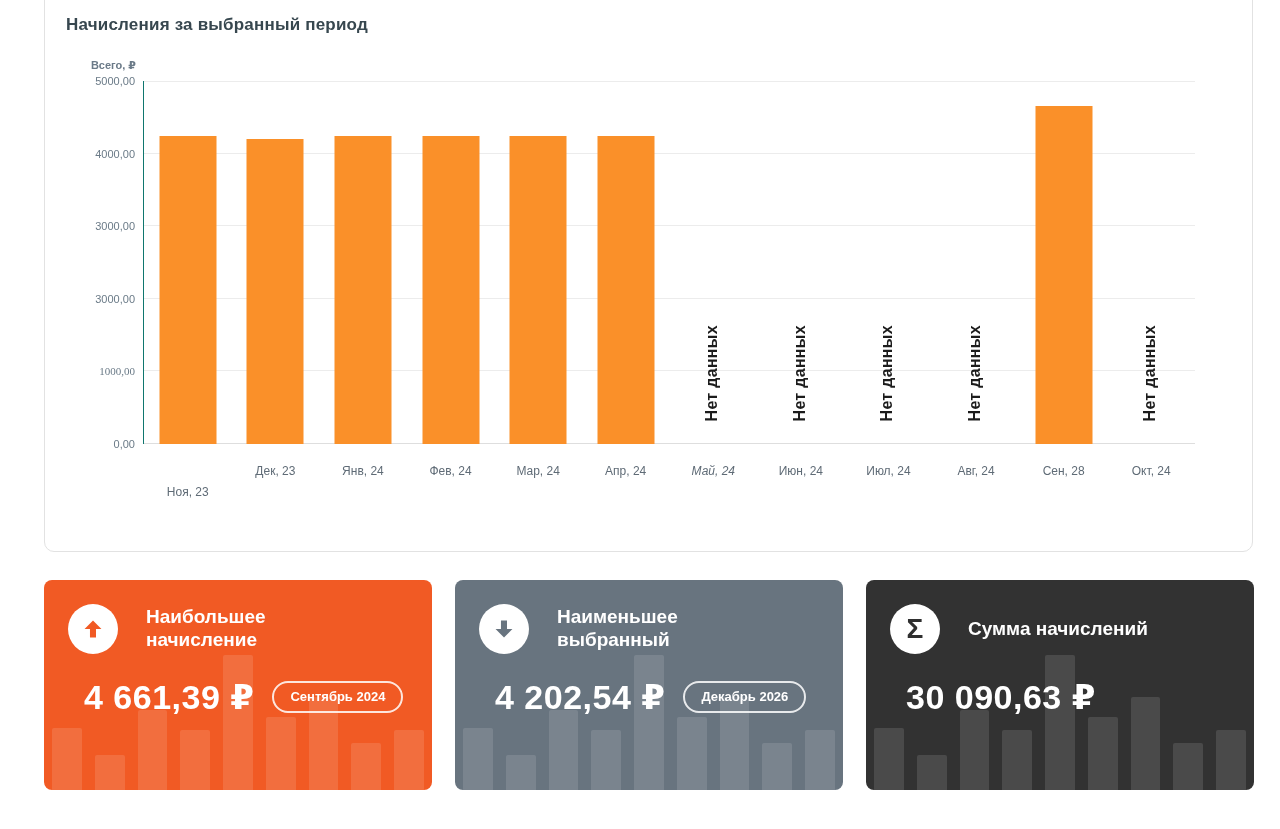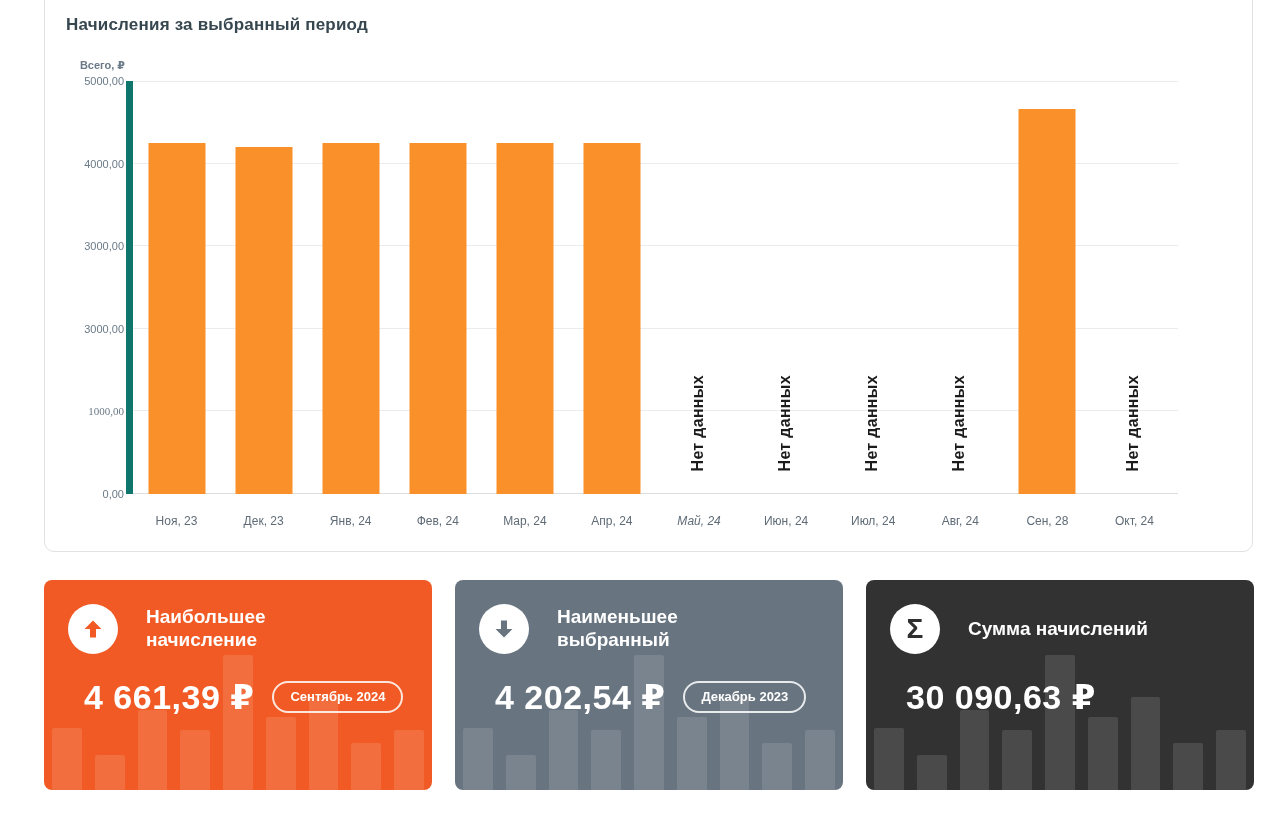--- a/index.html
+++ b/index.html
@@ -4,22 +4,22 @@
 <style>
   * { margin:0; padding:0; box-sizing:border-box; }
   html,body { width:1280px; height:829px; background:#ffffff; overflow:hidden;
     font-family:"Liberation Sans","DejaVu Sans",sans-serif; }
 
   
   .panel { position:relative; margin-left:44px; margin-top:-14px; width:1209px; height:566px;
     background:#fff; border:1px solid #e2e2e2; border-radius:10px; }
   .panel-title { position:absolute; left:21px; top:28px; font-size:17px; font-weight:700;
     color:#37474f; letter-spacing:.2px; }
-  .plot { position:absolute; left:81px; top:94px; width:1052px; height:413px;
-    border-left:7px solid #0f766e; }
+  .plot { position:absolute; left:98px; top:94px; width:1052px; height:363px;
+    border-left:1px solid #0f766e; }
   .ylabel { position:absolute; right:calc(100% + 8px); bottom:calc(100% + 9px);
     font-size:11px; font-weight:700; color:#6b7a88; white-space:nowrap; }
   .gridline { position:absolute; left:0; right:0; height:1px; background:#ececec; }
   .gridline.zero { background:#dedede; }
   .ytick { position:absolute; right:calc(100% + 9px); transform:translateY(50%);
     font-size:11px; color:#6a7a87; white-space:nowrap; }
   .bar { position:absolute; bottom:0; width:57px; transform:translateX(-50%); }
   .nodata { position:absolute; bottom:23px; margin-left:-10px;
     writing-mode:vertical-rl; transform:rotate(180deg);
     font-size:16px; font-weight:700; color:#1c1c1c; white-space:nowrap; letter-spacing:.3px; }
@@ -63,21 +63,21 @@
       <div class="ytick" style="bottom: 20%; font-family: Liberation Serif, serif;">1000,00</div>
       <div class="gridline" style="bottom: 40%;"></div>
       <div class="ytick" style="bottom: 40%;">3000,00</div>
       <div class="gridline" style="bottom: 60%;"></div>
       <div class="ytick" style="bottom: 60%;">3000,00</div>
       <div class="gridline" style="bottom: 80%;"></div>
       <div class="ytick" style="bottom: 80%;">4000,00</div>
       <div class="gridline" style="bottom: calc(100% - 1px);"></div>
       <div class="ytick" style="bottom: 100%;">5000,00</div>
       <div class="bar" style="left: 4.16667%; height: 84.9068%; background: rgb(250, 144, 41);"></div>
-      <div class="xtick" style="left: 4.16667%;">Ноя, 23</div>
+      <div class="xtick" style="left: 4.16667%; margin-top: 21px;">Ноя, 23</div>
       <div class="bar" style="left: 12.5%; height: 84.0508%; background: rgb(250, 144, 41);"></div>
       <div class="xtick" style="left: 12.5%;">Дек, 23</div>
       <div class="bar" style="left: 20.8333%; height: 84.9068%; background: rgb(250, 144, 41);"></div>
       <div class="xtick" style="left: 20.8333%;">Янв, 24</div>
       <div class="bar" style="left: 29.1667%; height: 84.9068%; background: rgb(250, 144, 41);"></div>
       <div class="xtick" style="left: 29.1667%;">Фев, 24</div>
       <div class="bar" style="left: 37.5%; height: 84.9068%; background: rgb(250, 144, 41);"></div>
       <div class="xtick" style="left: 37.5%;">Мар, 24</div>
       <div class="bar" style="left: 45.8333%; height: 84.9068%; background: rgb(250, 144, 41);"></div>
       <div class="xtick" style="left: 45.8333%;">Апр, 24</div>
@@ -139,21 +139,21 @@
     <div class="card-head">
       <span class="icon-circle">
         <svg viewBox="0 0 24 24">
             <path fill="#68747f" d="M12 19.8 L4.2 12 L9.2 12 L9.2 4.2 L14.8 4.2 L14.8 12 L19.8 12 Z"></path>
           </svg>
       </span>
       <div class="card-title">Наименьшее выбранный</div>
     </div>
     <div class="card-row">
       <span class="card-value">4 202,54 ₽</span>
-      <span class="badge">Декабрь 2023</span>
+      <span class="badge">Декабрь 2026</span>
     </div>
   </article>
 
   <article class="card card--sum">
     <div class="card-decor">
         <div style="height: 62px;"></div>
         <div style="height: 35px;"></div>
         <div style="height: 80px;"></div>
         <div style="height: 60px;"></div>
         <div style="height: 135px;"></div>

